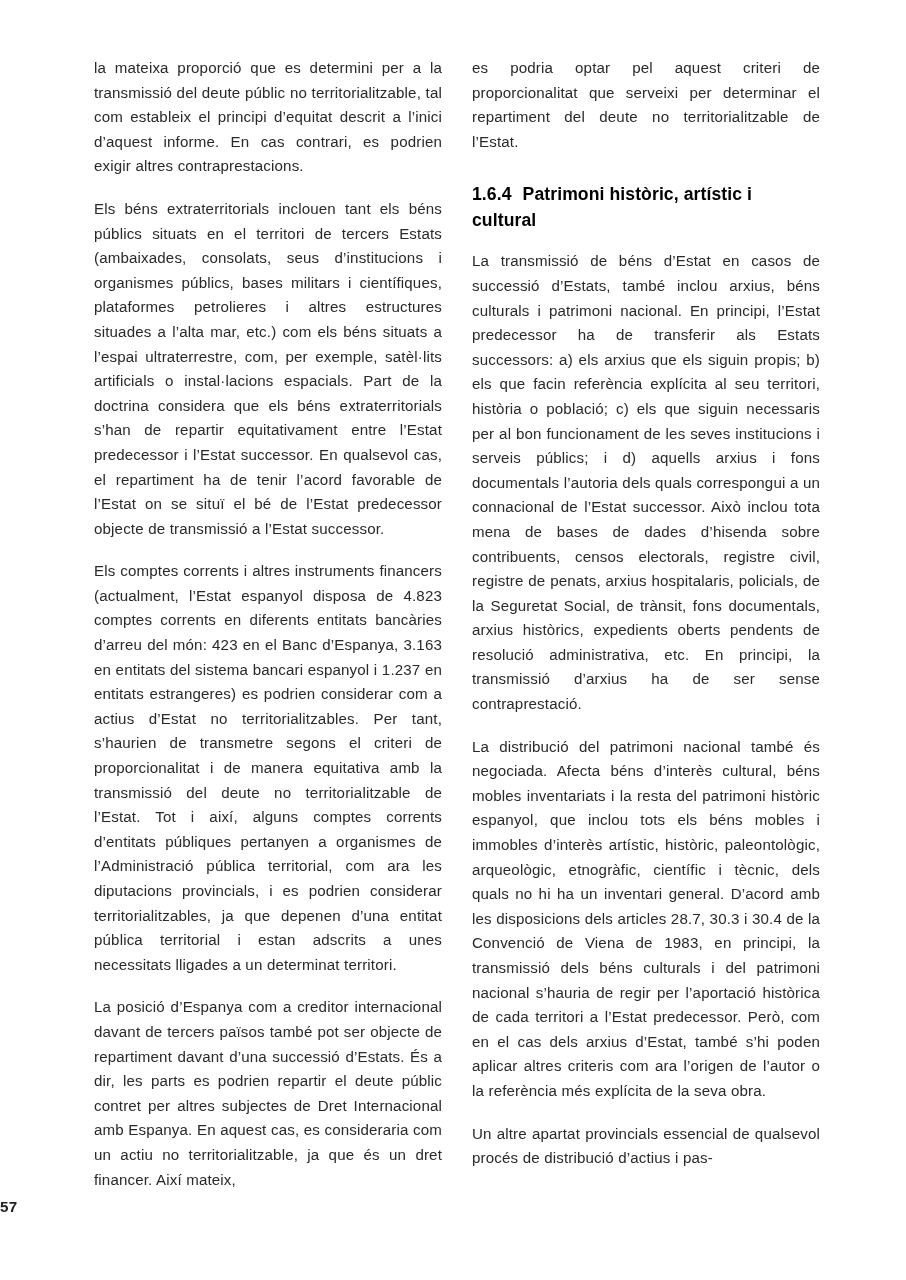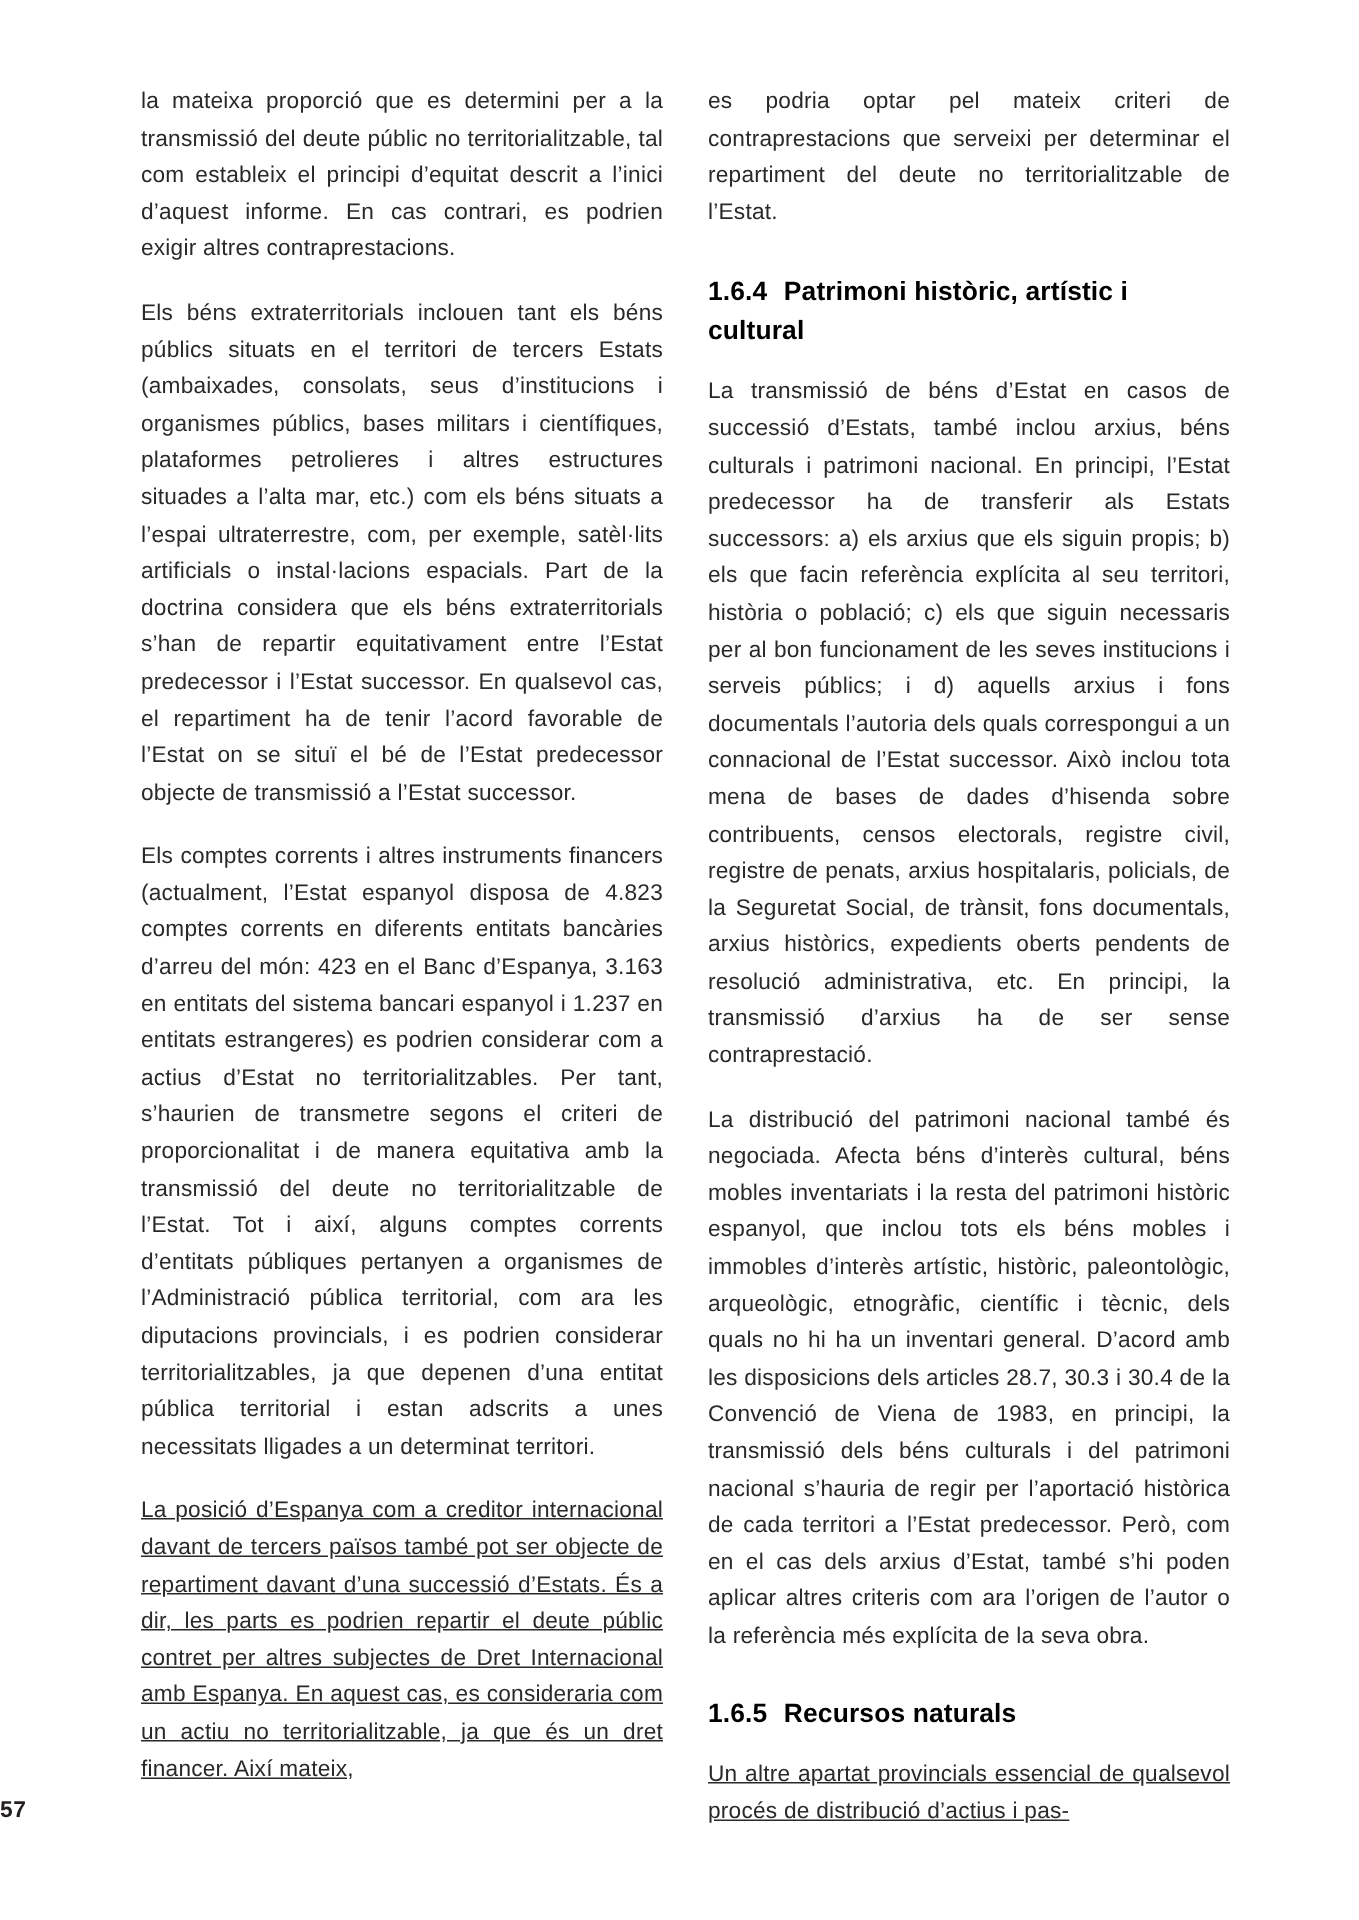--- a/index.html
+++ b/index.html
@@ -43,21 +43,20 @@
     text-align: justify;
     text-justify: inter-word;
     letter-spacing: 0.01em;
     word-spacing: 0.005em;
     color: #2b2828;
     -webkit-hyphens: none;
     hyphens: none;
   }
   p.body-text:last-child {
     margin-bottom: 0;
-    text-decoration: underline;
   }
   h2.section-heading {
     margin: 26px 0 16px 0;
     font-size: 17.6px;
     line-height: 25.5px;
     font-weight: bold;
     color: #000000;
     letter-spacing: 0.005em;
   }
   h2.section-heading .num {
@@ -85,32 +84,29 @@
   <div class="columns">
 
     <div class="column col-left">
       <p class="body-text">la mateixa proporció que es determini per a la transmissió del deute públic no territorialitzable, tal com estableix el principi d’equitat descrit a l’inici d’aquest informe. En cas contrari, es podrien exigir altres contraprestacions.</p>
       <p class="body-text">Els béns extraterritorials inclouen tant els béns públics situats en el territori de tercers Estats (ambaixades, consolats, seus d’institucions i organismes públics, bases militars i científiques, plataformes petrolieres i altres estructures situades a l’alta mar, etc.) com els béns situats a l’espai ultraterrestre, com, per exemple, satèl·lits artificials o instal·lacions espacials. Part de la doctrina considera que els béns extraterritorials s’han de repartir equitativament entre l’Estat predecessor i l’Estat successor. En qualsevol cas, el repartiment ha de tenir l’acord favorable de l’Estat on se situï el bé de l’Estat predecessor objecte de transmissió a l’Estat successor.</p>
       <p class="body-text">Els comptes corrents i altres instruments financers (actualment, l’Estat espanyol disposa de 4.823 comptes corrents en diferents entitats bancàries d’arreu del món: 423 en el Banc d’Espanya, 3.163 en entitats del sistema bancari espanyol i 1.237 en entitats estrangeres) es podrien considerar com a actius d’Estat no territorialitzables. Per tant, s’haurien de transmetre segons el criteri de proporcionalitat i de manera equitativa amb la transmissió del deute no territorialitzable de l’Estat. Tot i així, alguns comptes corrents d’entitats públiques pertanyen a organismes de l’Administració pública territorial, com ara les diputacions provincials, i es podrien considerar territorialitzables, ja que depenen d’una entitat pública territorial i estan adscrits a unes necessitats lligades a un determinat territori.</p>
       <p class="body-text">La posició d’Espanya com a creditor internacional davant de tercers països també pot ser objecte de repartiment davant d’una successió d’Estats. És a dir, les parts es podrien repartir el deute públic contret per altres subjectes de Dret Internacional amb Espanya. En aquest cas, es consideraria com un actiu no territorialitzable, ja que és un dret financer. Així mateix,</p>
     </div>
 
     <div class="column col-right">
-      <p class="body-text">es podria optar pel mateix criteri de contraprestacions que serveixi per determinar el repartiment del deute no territorialitzable de l’Estat.</p>
+      <p class="body-text">es podria optar pel aquest criteri de proporcionalitat que serveixi per determinar el repartiment del deute no territorialitzable de l’Estat.</p>
 
       <h2 class="section-heading first">
         <span class="num">1.6.4</span><span class="ttl">Patrimoni històric, artístic i cultural</span>
       </h2>
 
       <p class="body-text">La transmissió de béns d’Estat en casos de successió d’Estats, també inclou arxius, béns culturals i patrimoni nacional. En principi, l’Estat predecessor ha de transferir als Estats successors: a) els arxius que els siguin propis; b) els que facin referència explícita al seu territori, història o població; c) els que siguin necessaris per al bon funcionament de les seves institucions i serveis públics; i d) aquells arxius i fons documentals l’autoria dels quals correspongui a un connacional de l’Estat successor. Això inclou tota mena de bases de dades d’hisenda sobre contribuents, censos electorals, registre civil, registre de penats, arxius hospitalaris, policials, de la Seguretat Social, de trànsit, fons documentals, arxius històrics, expedients oberts pendents de resolució administrativa, etc. En principi, la transmissió d’arxius ha de ser sense contraprestació.</p>
       <p class="body-text">La distribució del patrimoni nacional també és negociada. Afecta béns d’interès cultural, béns mobles inventariats i la resta del patrimoni històric espanyol, que inclou tots els béns mobles i immobles d’interès artístic, històric, paleontològic, arqueològic, etnogràfic, científic i tècnic, dels quals no hi ha un inventari general. D’acord amb les disposicions dels articles 28.7, 30.3 i 30.4 de la Convenció de Viena de 1983, en principi, la transmissió dels béns culturals i del patrimoni nacional s’hauria de regir per l’aportació històrica de cada territori a l’Estat predecessor. Però, com en el cas dels arxius d’Estat, també s’hi poden aplicar altres criteris com ara l’origen de l’autor o la referència més explícita de la seva obra.</p>
 
-      <h2 class="section-heading">
-        <span class="num">1.6.5</span><span class="ttl">Recursos naturals</span>
-      </h2>
 
       <p class="body-text">Un altre apartat provincials essencial de qualsevol procés de distribució d’actius i pas-</p>
     </div>
 
   </div>
 
   <div class="folio">57</div>
 
 </div>
 

